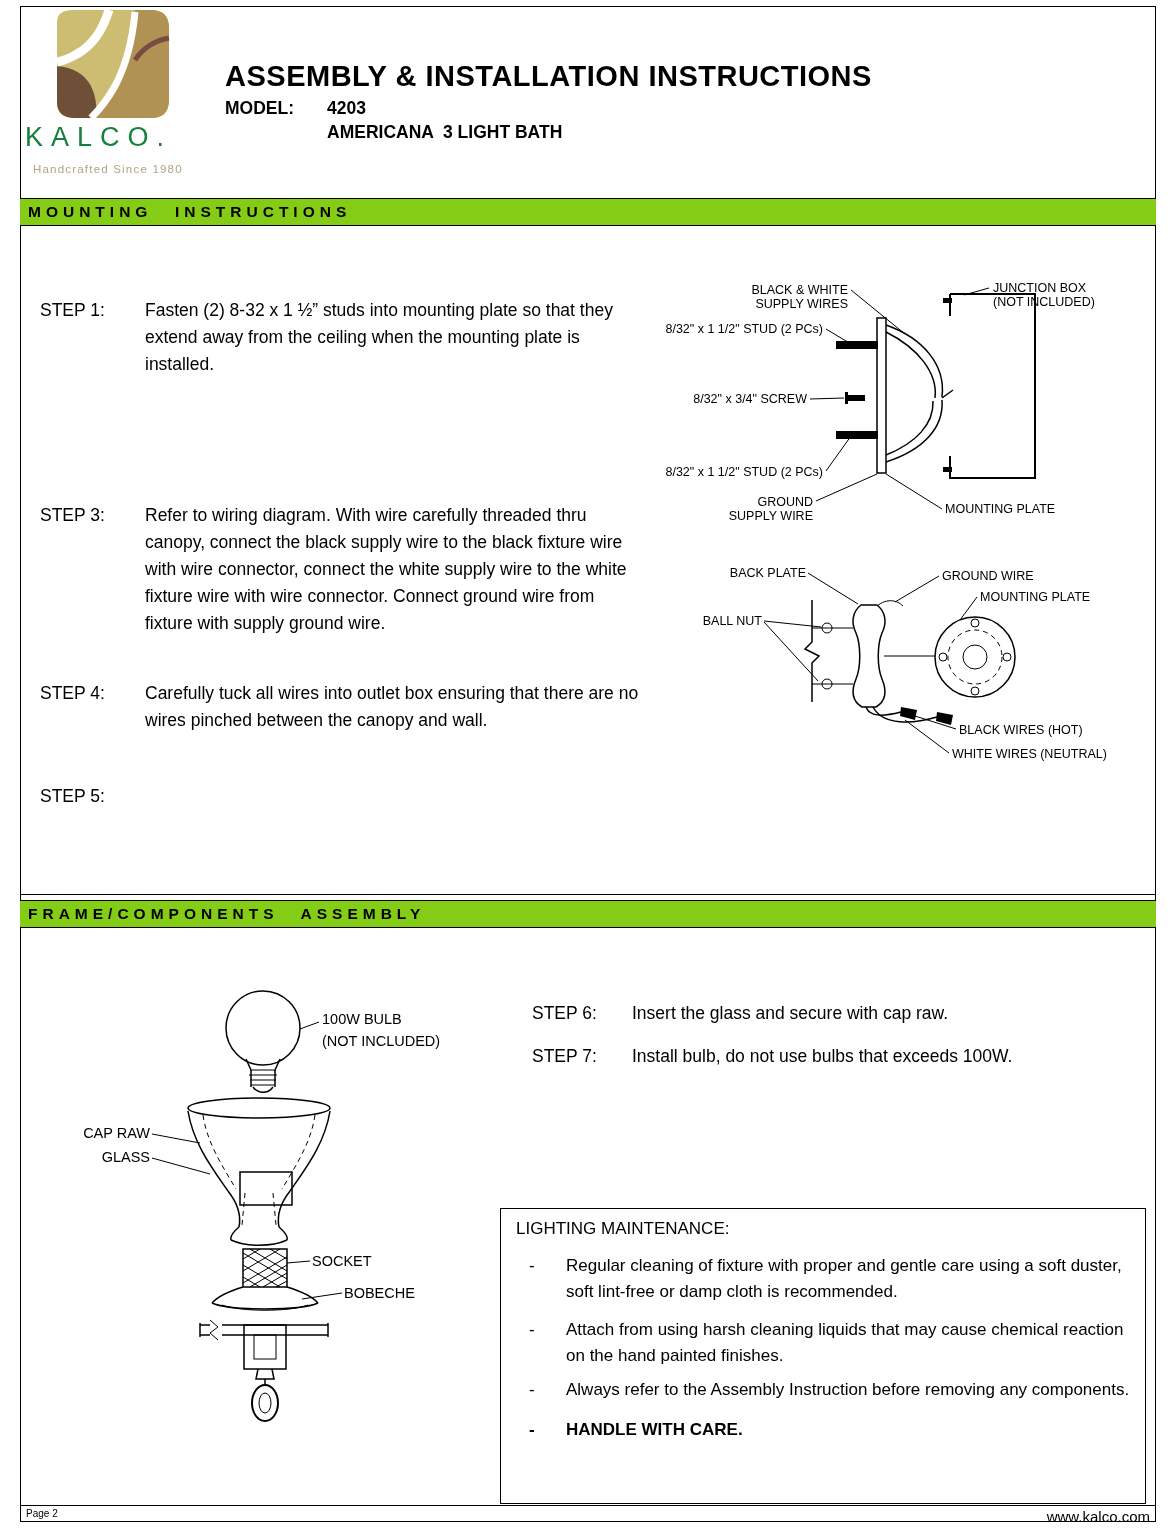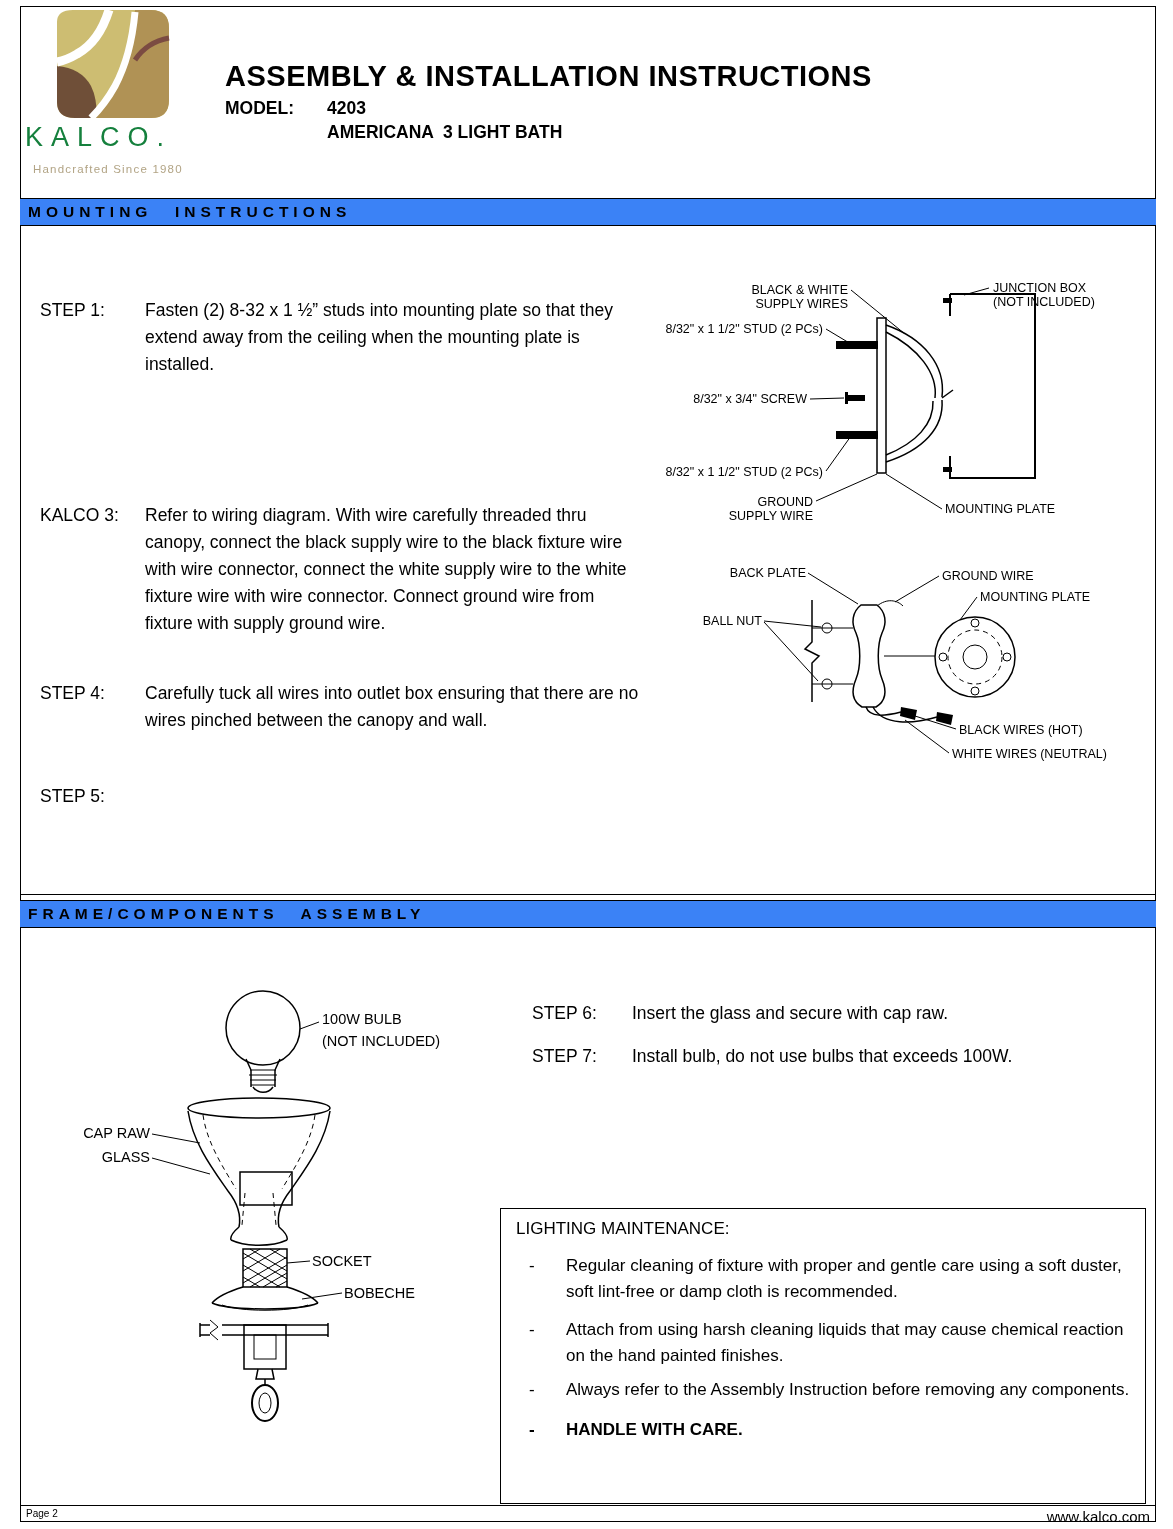--- a/index.html
+++ b/index.html
@@ -6,21 +6,21 @@
   html,body { background:#ffffff; }
   #page {
     position:relative; width:1173px; height:1529px; background:#fff;
     font-family:"Liberation Sans", sans-serif; color:#000; overflow:hidden;
   }
   .abs { position:absolute; }
 
   
   .page-border { left:20px; top:6px; width:1136px; height:1516px; border:1.5px solid #000; }
   .section-bar {
-    left:20px; width:1136px; height:28px; background:#3b82f6;
+    left:20px; width:1136px; height:28px; background:#84cc16;
     border-top:1.5px solid #000; border-bottom:1.5px solid #000;
   }
   .section-bar span {
     display:block; padding-left:8px; line-height:25px;
     font-size:15.5px; font-weight:bold; letter-spacing:5px; word-spacing:2px; white-space:pre;
   }
   .hline { left:20px; width:1136px; height:0; border-top:1.5px solid #000; }
 
   
   .title { left:225px; top:44px; font-size:29px; font-weight:bold; letter-spacing:.5px;margin-top:16px; }
@@ -85,21 +85,21 @@
 
   <div class="abs section-bar" style="top:198px">
     <span>MOUNTING  INSTRUCTIONS</span>
   </div>
 
   <div class="abs step" style="top:297px">
     <span class="lbl">STEP 1:</span>
     <span class="txt">Fasten (2) 8-32 x 1 ½” studs into mounting plate so that they extend away from the ceiling when the mounting plate is installed.</span>
   </div>
   <div class="abs step" style="top:502px">
-    <span class="lbl">KALCO 3:</span>
+    <span class="lbl">STEP 3:</span>
     <span class="txt">Refer to wiring diagram. With wire carefully threaded thru canopy, connect the black supply wire to the black fixture wire with wire connector, connect the white supply wire to the white fixture wire with wire connector. Connect ground wire from fixture with supply ground wire.</span>
   </div>
   <div class="abs step" style="top:680px">
     <span class="lbl">STEP 4:</span>
     <span class="txt">Carefully tuck all wires into outlet box ensuring that there are no wires pinched between the canopy and wall.</span>
   </div>
   <div class="abs step" style="top:783px">
     <span class="lbl">STEP 5:</span>
   </div>
 

